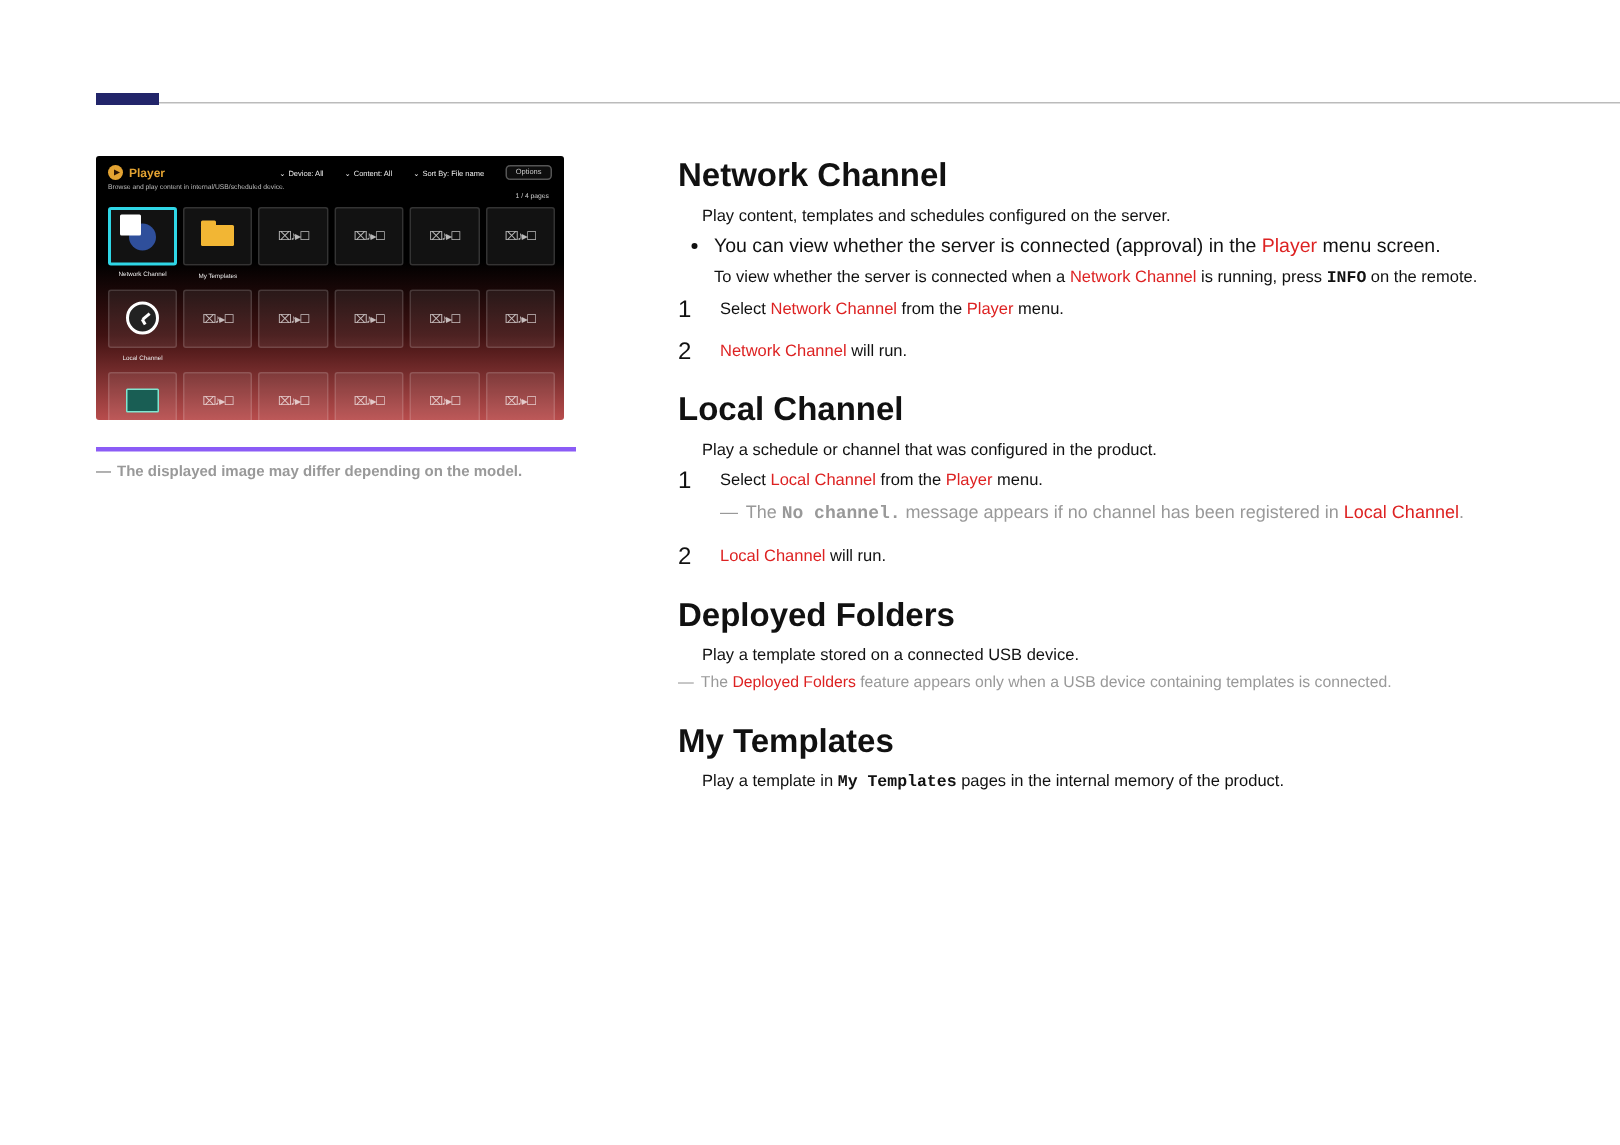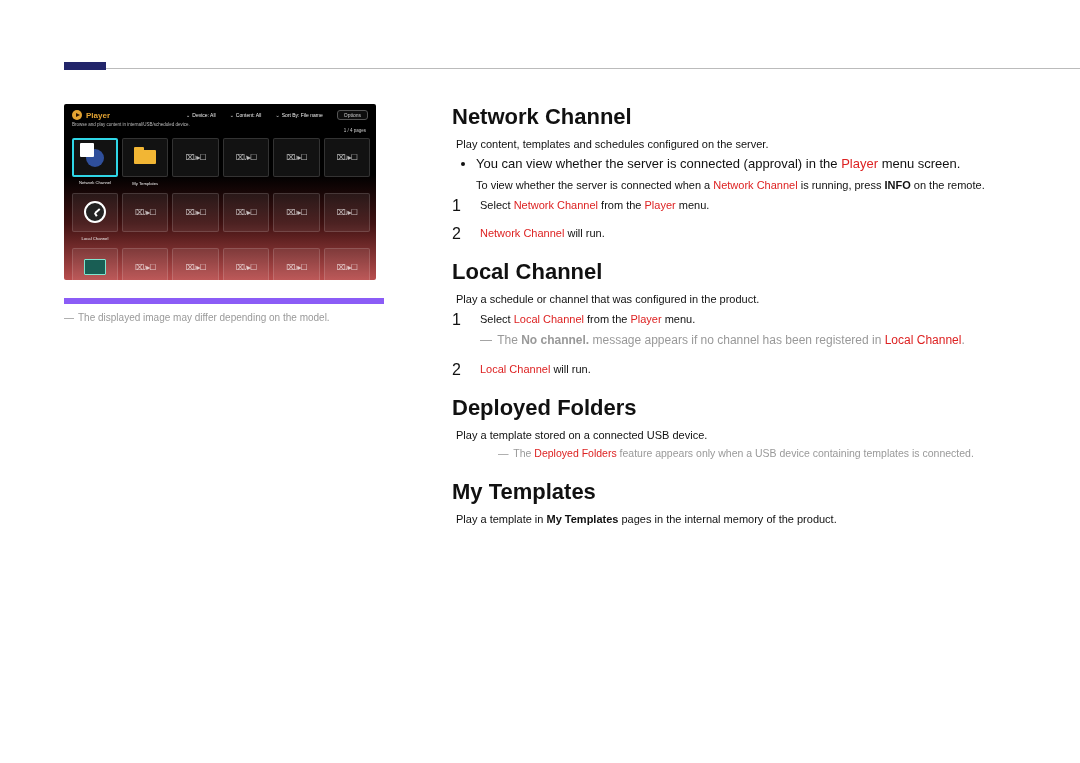--- a/index.html
+++ b/index.html
@@ -209,23 +209,24 @@
     border: 1.5px solid #7fe6d0;
     background: #195e54;
     border-radius: 1px;
   }
   .row-spacer {
     grid-column: 1 / -1;
     height: 8px;
   }
 
   .img-caption-line {
-    border-top: 6px solid #8b5cf6;
+    border-top: 3px solid #8b5cf6;
     margin-top: 18px;
     padding-top: 8px;
+    font-weight: bold;
   }
   .img-caption {
     font-size: 10px;
     color: #999;
   }
   .img-caption::before {
     content: "―";
     letter-spacing: -2px;
     margin-right: 6px;
     color: #999;
@@ -233,21 +234,21 @@
 
   h2 {
     font-size: 22px;
     font-weight: 600;
     margin: 0 0 8px 0;
     color: #111;
   }
   .desc {
     font-size: 11px;
     color: #111;
-    margin: 0 0 6px 4px;
+    margin: 0 0 6px 16px;
   }
   ul.bullets {
     margin: 0 0 8px 0;
     padding-left: 24px;
     font-size: 13px;
   }
   ul.bullets li {
     margin-bottom: 2px;
   }
   .indent-text {
@@ -275,21 +276,20 @@
     top: -2px;
     font-size: 16px;
     font-weight: 300;
     color: #111;
   }
   .note {
     font-size: 10.5px;
     color: #999;
     padding-left: 14px;
     margin: 6px 0;
-    text-align: center;
   }
   .note::before {
     content: "―";
     margin-left: -14px;
     margin-right: 4px;
     letter-spacing: -2px;
     color: #999;
   }
   .step-note {
     font-size: 12px;
@@ -298,21 +298,21 @@
     padding-left: 10px;
   }
   .step-note::before {
     content: "―";
     margin-left: -10px;
     margin-right: 4px;
     letter-spacing: -2px;
     color: #999;
   }
   .kw { color: #d22; font-weight: 500; }
-  .em { font-weight: 600; }
+  .em { font-weight: 600; font-family: Liberation Mono, monospace; }
   .section {
     margin-bottom: 20px;
   }
 </style>
 </head>
 <body>
 
 <div class="topbar"></div>
 <div class="topline"></div>
 

